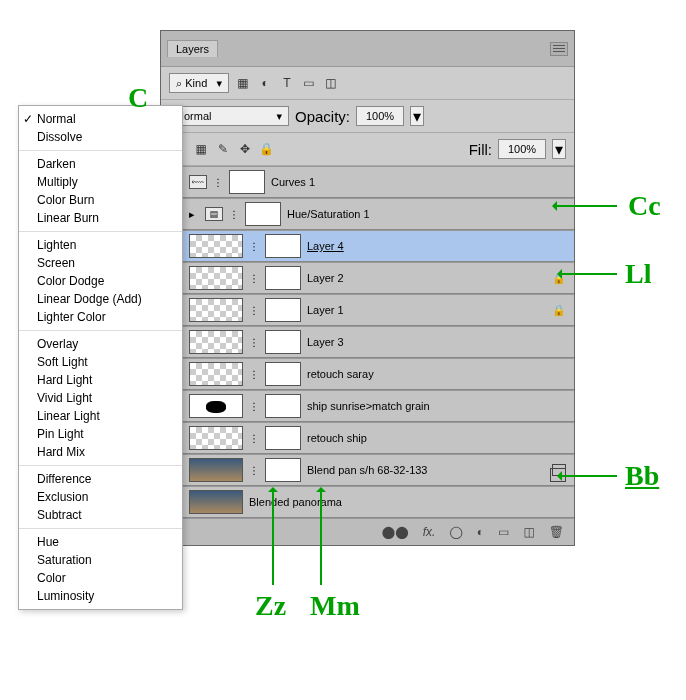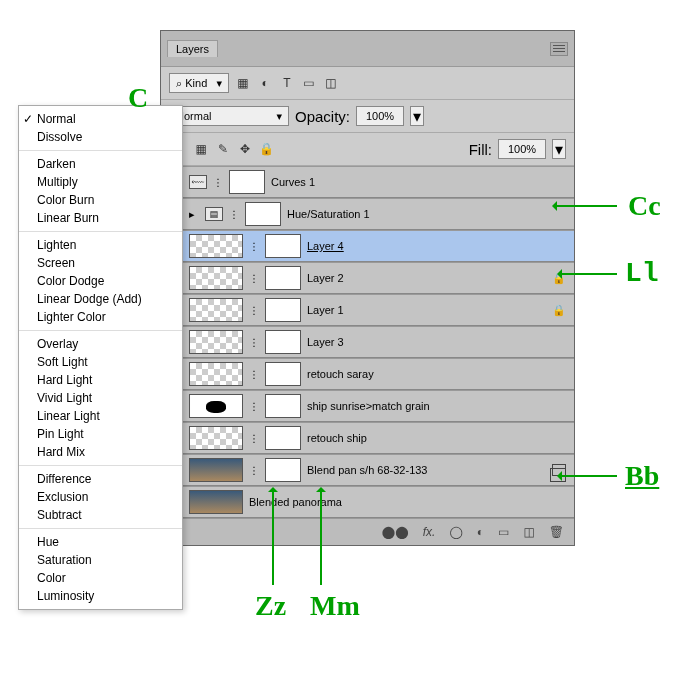--- a/index.html
+++ b/index.html
@@ -231,20 +231,20 @@
     <div class="sep"></div>
     <div class="item">Hue</div>
     <div class="item">Saturation</div>
     <div class="item">Color</div>
     <div class="item">Luminosity</div>
   </div>
 
 <div class="ann" style="left:128px; top:82px;">C</div>
 <div class="ann" style="left:620px; top:190px;margin-left:8px;">Cc</div>
 <div class="arrow-h" style="left:555px; top:205px; width:62px;"></div>
-<div class="ann" style="left:625px; top:258px;font-family:Liberation Mono, monospace;">Ll</div>
+<div class="ann" style="left:625px; top:258px;">Ll</div>
 <div class="arrow-h" style="left:560px; top:273px; width:57px;"></div>
 <div class="ann" style="left:625px; top:460px;text-decoration:underline;">Bb</div>
 <div class="arrow-h" style="left:560px; top:475px; width:57px;"></div>
 <div class="ann" style="left:255px; top:590px;">Zz</div>
 <div class="arrow-v" style="left:272px; top:490px; height:95px;"></div>
 <div class="ann" style="left:310px; top:590px;">Mm</div>
 <div class="arrow-v" style="left:320px; top:490px; height:95px;"></div>
 
 </body></html>

